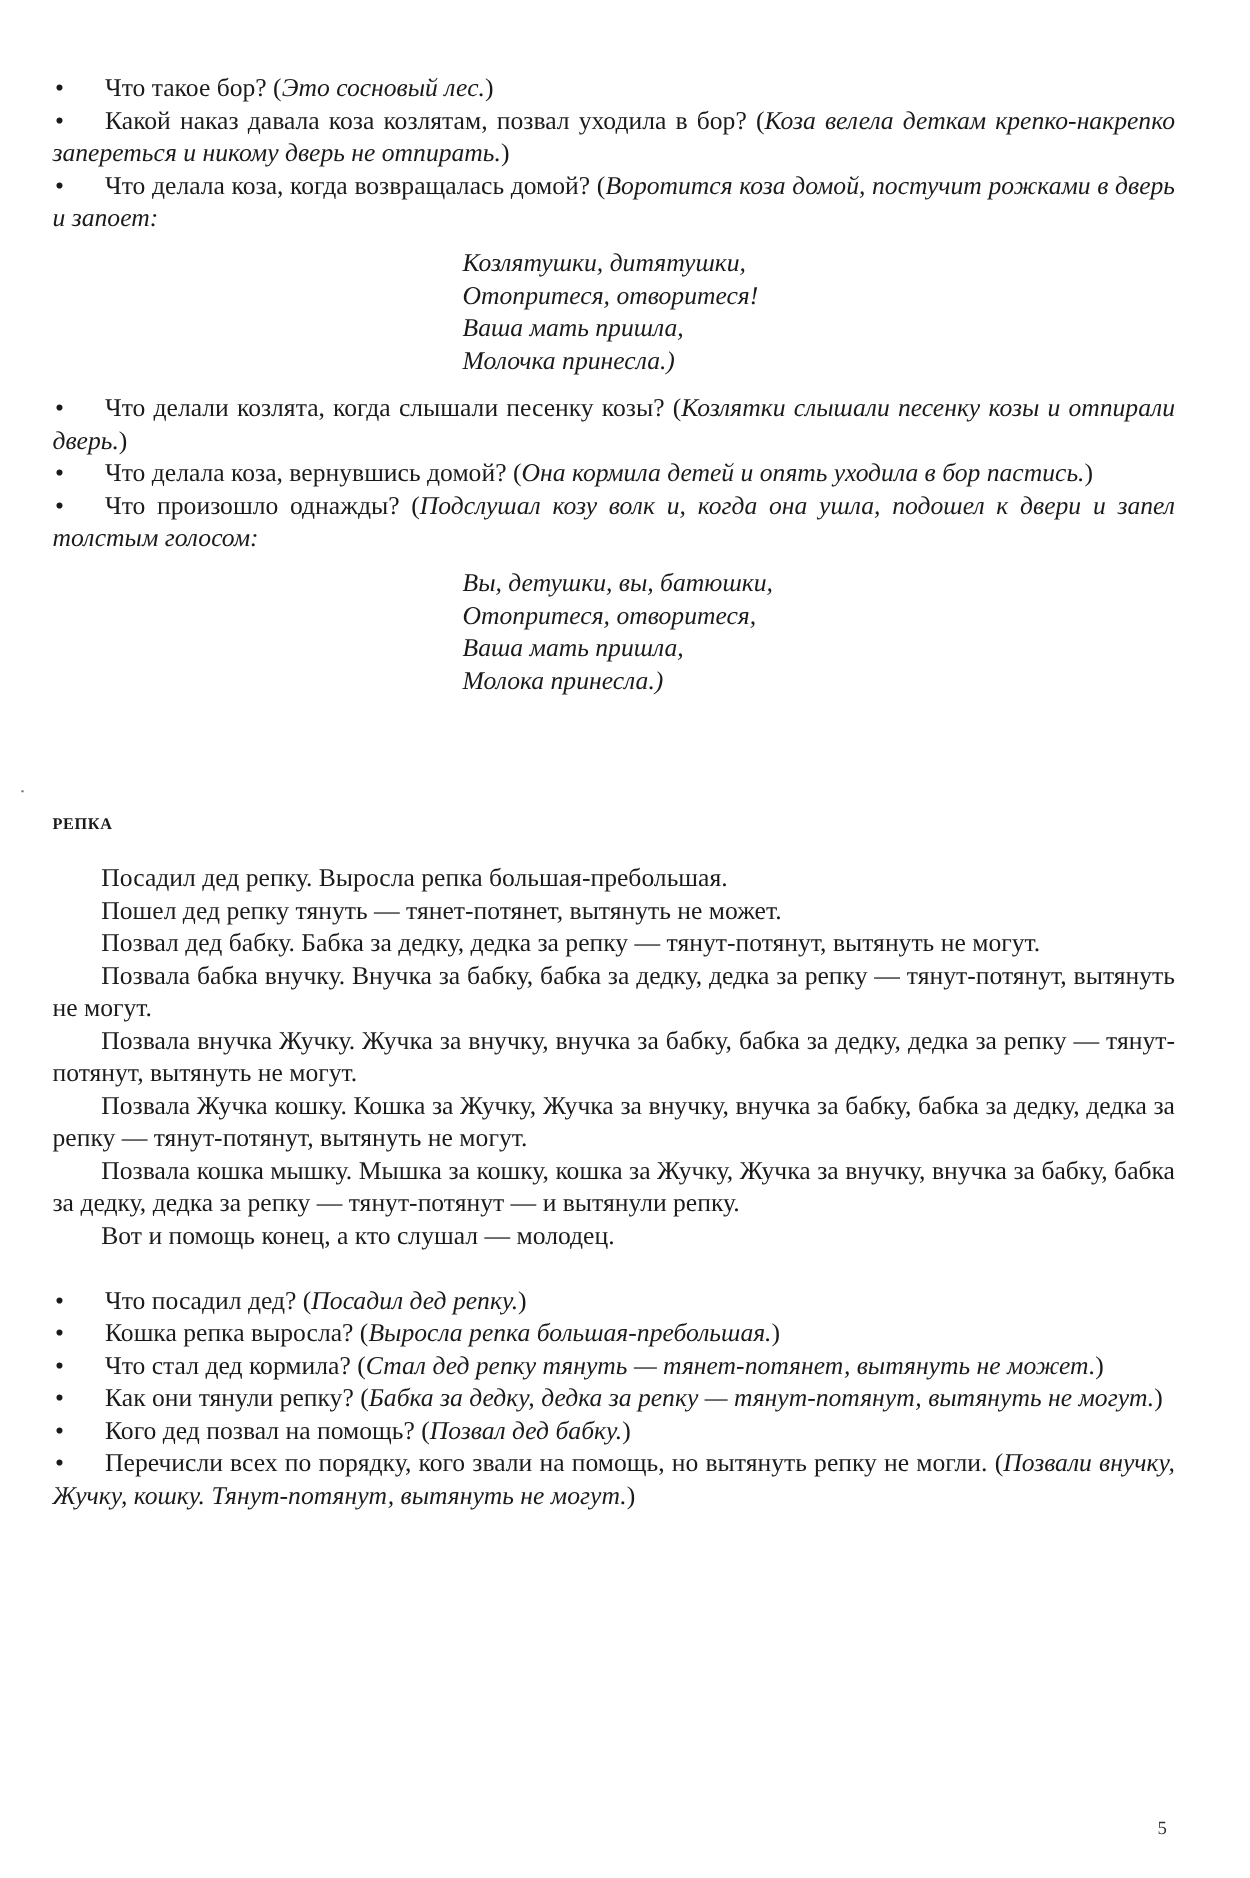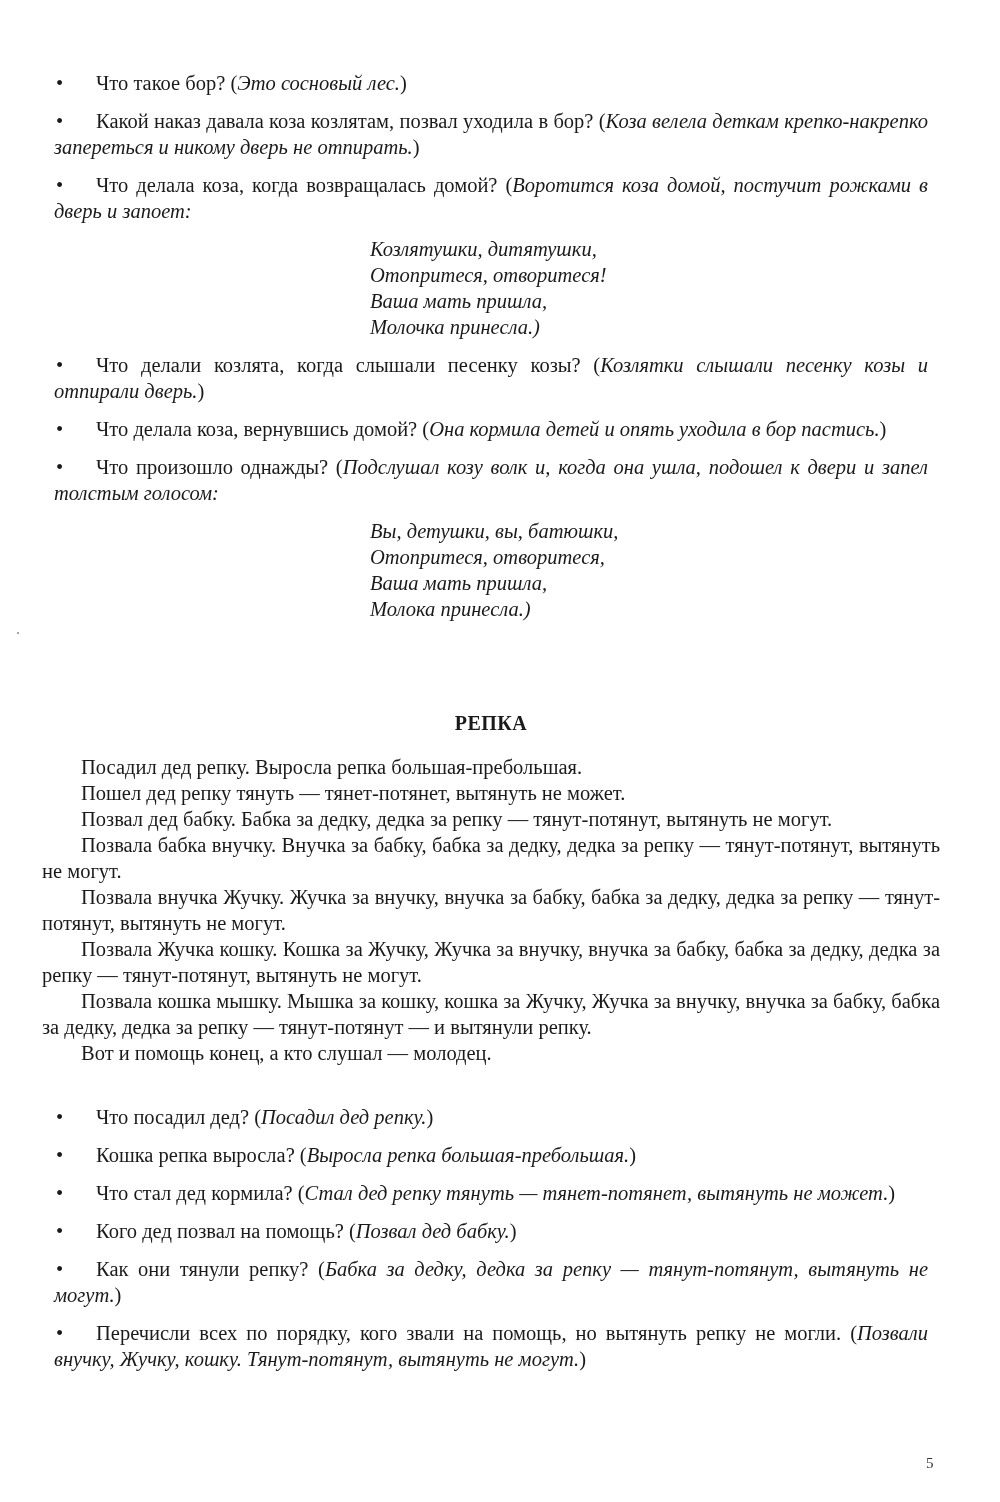--- a/index.html
+++ b/index.html
@@ -2,26 +2,26 @@
 <html><head>
   <meta charset="utf-8">
   <style>
     html, body { margin: 0; padding: 0; background: #ffffff; }
     body {
       width: 1000px; height: 1502px; position: relative; overflow: hidden;
       font-family: "Liberation Serif", "DejaVu Serif", serif;
       color: #1a1a1a;
     }
     .page { position: absolute; left: 42px; top: 58px; width: 898px; font-size: 20.5px; line-height: 26px; }
-    .q { text-align: justify; margin: 12px; }
+    .q { text-align: justify; margin: 0; }
     .q .bullet { display: inline-block; width: 40px; padding-left: 2px; }
     .q i, .verse i { font-style: italic; }
     .verse { margin: 10px 0 12px 328px; font-style: italic; line-height: 26px; }
     .verse div { margin: 0; }
-    .title { text-align: center; font-weight: bold; font-size: 20px; margin: 88px 0 18px 0; letter-spacing: 0.5px; }
+    .title { text-align: left; font-weight: bold; font-size: 13px; margin: 88px 0 18px 0; letter-spacing: 0.5px; }
     .para { margin: 0; text-indent: 39px; text-align: justify; }
     .gap { height: 26px; }
     .pagenum { position: absolute; left: 926px; top: 1455px; font-size: 15px; color: #333; }
     .mark { position: absolute; left: 17px; top: 632px; width: 2px; height: 2px; background: #888; border-radius: 1px; }
   </style>
 </head>
 <body>
 
 <div class="mark"></div>
 
@@ -68,19 +68,19 @@
     <p class="para">Позвала кошка мышку. Мышка за кошку, кошка за Жучку, Жучка за внучку, внучка за бабку, бабка за дедку, дедка за репку — тянут-потянут — и вытянули репку.</p>
     <p class="para">Вот и помощь конец, а кто слушал — молодец.</p>
   </div>
 
   <div class="gap"></div>
 
   <div>
     <p class="q"><span class="bullet">•</span><span>Что посадил дед? (</span><i>Посадил дед репку.</i><span>)</span></p>
     <p class="q"><span class="bullet">•</span><span>Кошка репка выросла? (</span><i>Выросла репка большая-пребольшая.</i><span>)</span></p>
     <p class="q"><span class="bullet">•</span><span>Что стал дед кормила? (</span><i>Стал дед репку тянуть — тянет-потянет, вытянуть не может.</i><span>)</span></p>
+    <p class="q"><span class="bullet">•</span><span>Как они тянули репку? (</span><i>Бабка за дедку, дедка за репку — тянут-потянут, вытянуть не могут.</i><span>)</span></p>
     <p class="q"><span class="bullet">•</span><span>Кого дед позвал на помощь? (</span><i>Позвал дед бабку.</i><span>)</span></p>
-    <p class="q"><span class="bullet">•</span><span>Как они тянули репку? (</span><i>Бабка за дедку, дедка за репку — тянут-потянут, вытянуть не могут.</i><span>)</span></p>
     <p class="q"><span class="bullet">•</span><span>Перечисли всех по порядку, кого звали на помощь, но вытянуть репку не могли. (</span><i>Позвали внучку, Жучку, кошку. Тянут-потянут, вытянуть не могут.</i><span>)</span></p>
   </div>
 </div>
 
 <div class="pagenum">5</div>
 
 </body></html>

